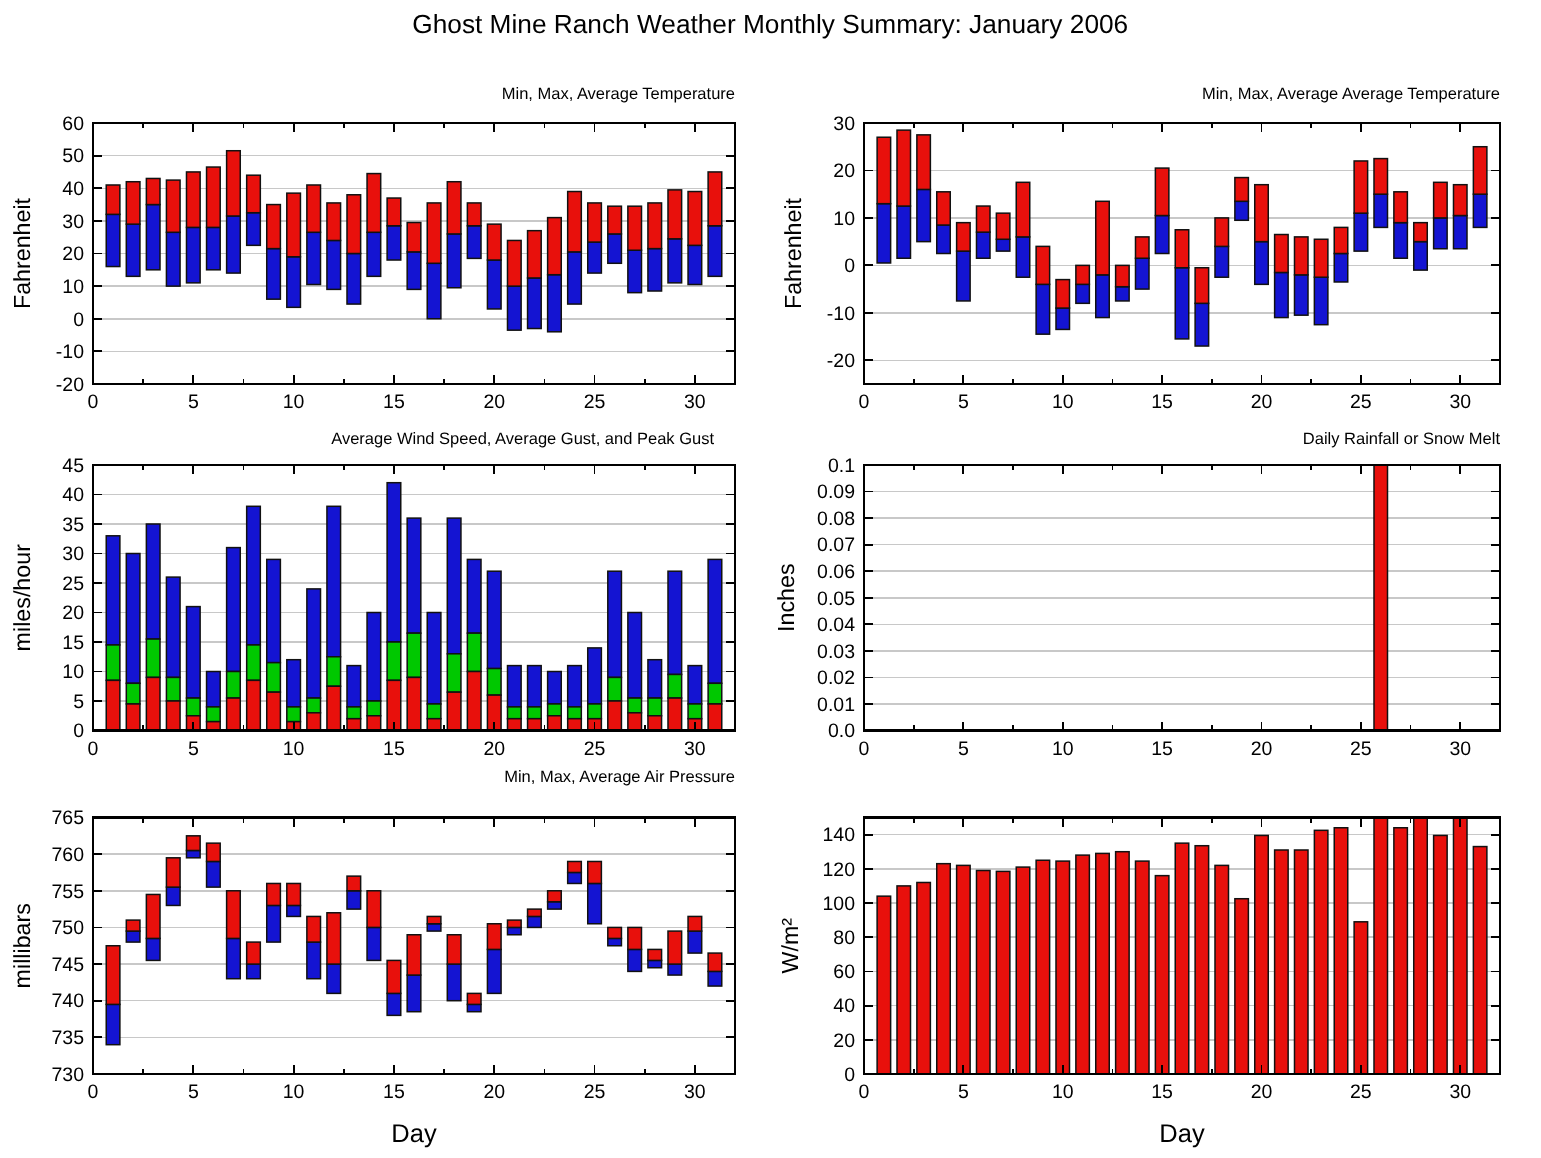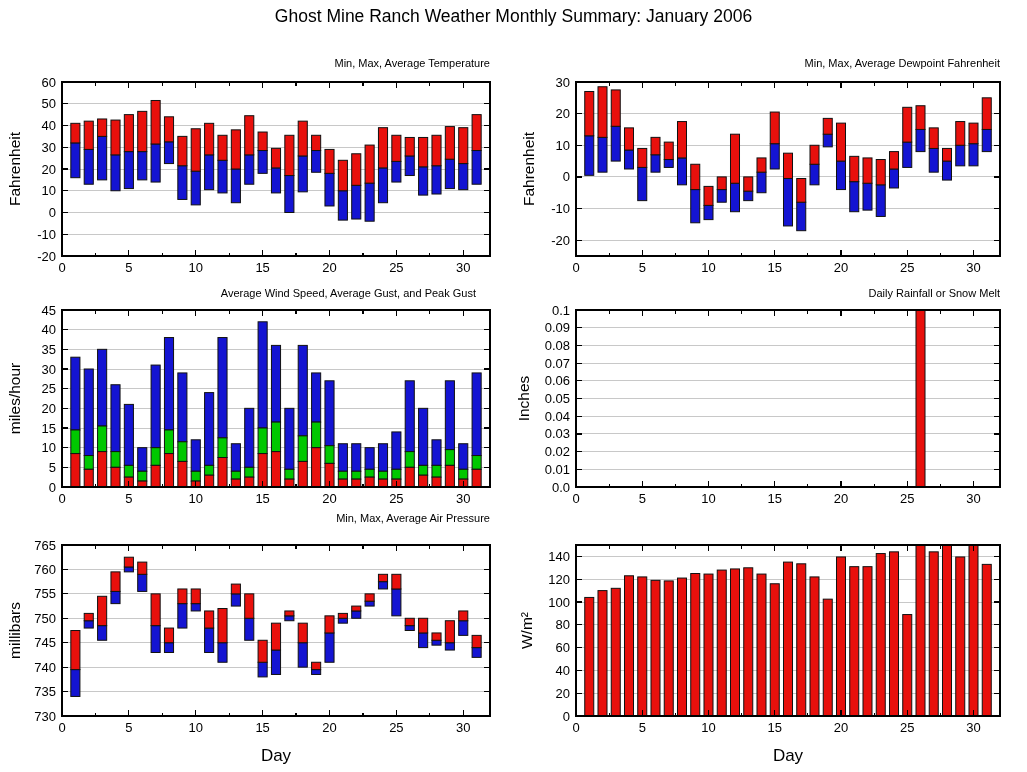--- a/index.html
+++ b/index.html
@@ -11,21 +11,21 @@
   svg{position:absolute;}
   svg text{font-family:"Liberation Sans", sans-serif;}
 </style>
 </head>
 <body>
 
 <div class="page">
   <div class="main-title">Ghost Mine Ranch Weather Monthly Summary: January 2006</div>
 
   <div class="chart-title" style="left:62px;top:57px;width:428px;">Min, Max, Average Temperature</div>
-  <div class="chart-title" style="left:576px;top:57px;width:424px;">Min, Max, Average Dewpoint Fahrenheit</div>
+  <div class="chart-title" style="left:576px;top:57px;width:424px;">Min, Max, Average Average Temperature</div>
   <div class="chart-title" style="left:48px;top:287px;width:428px;">Average Wind Speed, Average Gust, and Peak Gust</div>
   <div class="chart-title" style="left:576px;top:287px;width:424px;">Daily Rainfall or Snow Melt</div>
   <div class="chart-title" style="left:62px;top:512px;width:428px;">Min, Max, Average Air Pressure</div>
 
   <svg id="svg-temperature" width="513" height="250" viewBox="0 0 513 250" style="left: 0px; top: 40px;">
       <line x1="62" x2="490" y1="216" y2="216" stroke="#c8c8c8" stroke-width="1" shape-rendering="crispEdges"></line>
       <line x1="62" x2="490" y1="194.25" y2="194.25" stroke="#c8c8c8" stroke-width="1" shape-rendering="crispEdges"></line>
       <line x1="62" x2="490" y1="172.5" y2="172.5" stroke="#c8c8c8" stroke-width="1" shape-rendering="crispEdges"></line>
       <line x1="62" x2="490" y1="150.75" y2="150.75" stroke="#c8c8c8" stroke-width="1" shape-rendering="crispEdges"></line>
       <line x1="62" x2="490" y1="129" y2="129" stroke="#c8c8c8" stroke-width="1" shape-rendering="crispEdges"></line>

